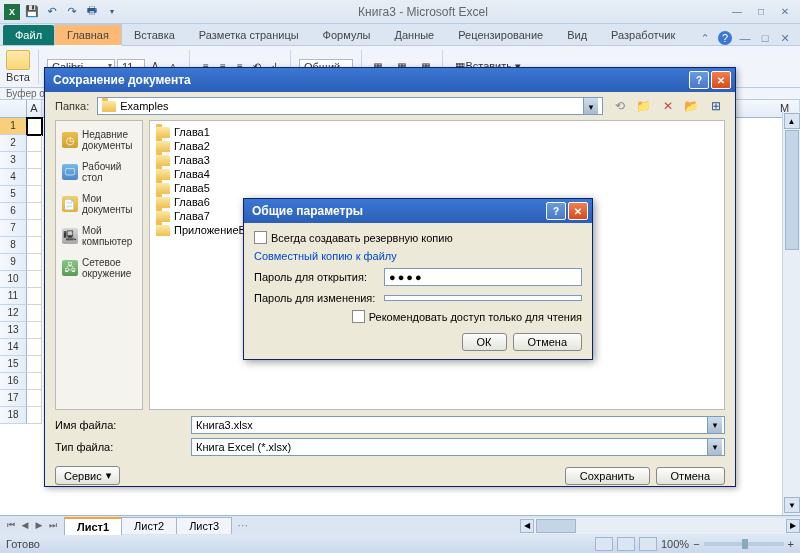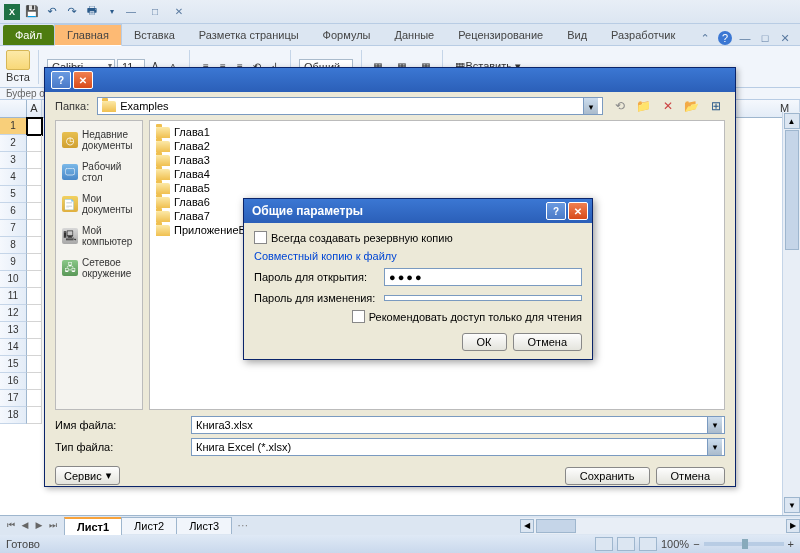--- a/index.html
+++ b/index.html
@@ -8,21 +8,21 @@
 
 .titlebar { height: 24px; background: linear-gradient(#e8eef6, #dce6f2); display: flex; align-items: center; padding: 0 4px; border-bottom: 1px solid #b8cce4; }
 .qat { display: flex; gap: 4px; align-items: center; }
 .qat-icon { width: 16px; height: 16px; display: flex; align-items: center; justify-content: center; font-size: 11px; color: #2a5a8a; }
 .title-text { flex: 1; text-align: center; color: #666; font-size: 12px; }
 .win-controls { display: flex; gap: 2px; }
 .win-btn { width: 22px; height: 16px; display: flex; align-items: center; justify-content: center; color: #5a7aa0; font-size: 10px; }
 
 
 .ribbon-tabs { height: 22px; background: #dce6f2; display: flex; align-items: flex-end; border-bottom: 1px solid #b8cce4; }
-.file-tab { background: #4d7c0f; color: #fff; padding: 4px 12px; font-size: 11px; border-radius: 2px 2px 0 0; margin-left: 3px; }
+.file-tab { background: #0f766e; color: #fff; padding: 4px 12px; font-size: 11px; border-radius: 2px 2px 0 0; margin-left: 3px; }
 .rtab { padding: 4px 12px; font-size: 11px; color: #444; cursor: pointer; }
 .rtab.active { background: #fdba74; border: 1px solid #b8cce4; border-bottom: 1px solid #fff; margin-bottom: -1px; }
 .help-area { margin-left: auto; display: flex; gap: 6px; padding-right: 8px; align-items: center; }
 .help-area span { width: 14px; height: 14px; display: inline-flex; align-items: center; justify-content: center; font-size: 11px; color: #5a7aa0; }
 
 
 .ribbon { height: 42px; background: #f1f5fb; padding: 4px 6px; display: flex; gap: 8px; align-items: center; border-bottom: 1px solid #b8cce4; font-size: 11px; color: #333; }
 .paste-box { display: flex; flex-direction: column; align-items: center; gap: 1px; }
 .paste-icon { width: 24px; height: 20px; background: linear-gradient(#fce9a8, #f8d878); border: 1px solid #d6b656; border-radius: 2px; }
 .font-group { display: flex; gap: 2px; align-items: center; }
@@ -118,20 +118,21 @@
 
 <div class="titlebar">
   <div class="qat">
     <span class="qat-icon" style="background:#1e7145;color:#fff;font-weight:bold;font-size:9px;width:16px;">X</span>
     <span class="qat-icon">💾</span>
     <span class="qat-icon">↶</span>
     <span class="qat-icon">↷</span>
     <span class="qat-icon">🖶</span>
     <span class="qat-icon" style="font-size:8px;">▾</span>
   </div>
+  <div class="title-text">Книга3  -  Microsoft Excel</div>
   <div class="win-controls">
     <span class="win-btn">—</span>
     <span class="win-btn">□</span>
     <span class="win-btn">✕</span>
   </div>
 </div>
 
 <div class="ribbon-tabs">
   <div class="file-tab">Файл</div>
   <div class="rtab active">Главная</div>
@@ -300,20 +301,21 @@
     <span>−</span>
     <div class="zoom-track">
         <div class="zoom-thumb"></div>
       </div>
     <span>+</span>
   </div>
 </div>
 
 <div class="save-dialog">
   <div class="dlg-title">
+    <span class="dlg-title-text">Сохранение документа</span>
     <div class="dlg-tbtn help">?</div>
     <div class="dlg-tbtn">✕</div>
   </div>
   <div class="dlg-toolbar">
     <span class="dlg-label">Папка:</span>
     <div class="folder-combo">
       <span class="folder-icon"></span>
       <span>Examples</span>
     </div>
     <div class="tool-icons">

